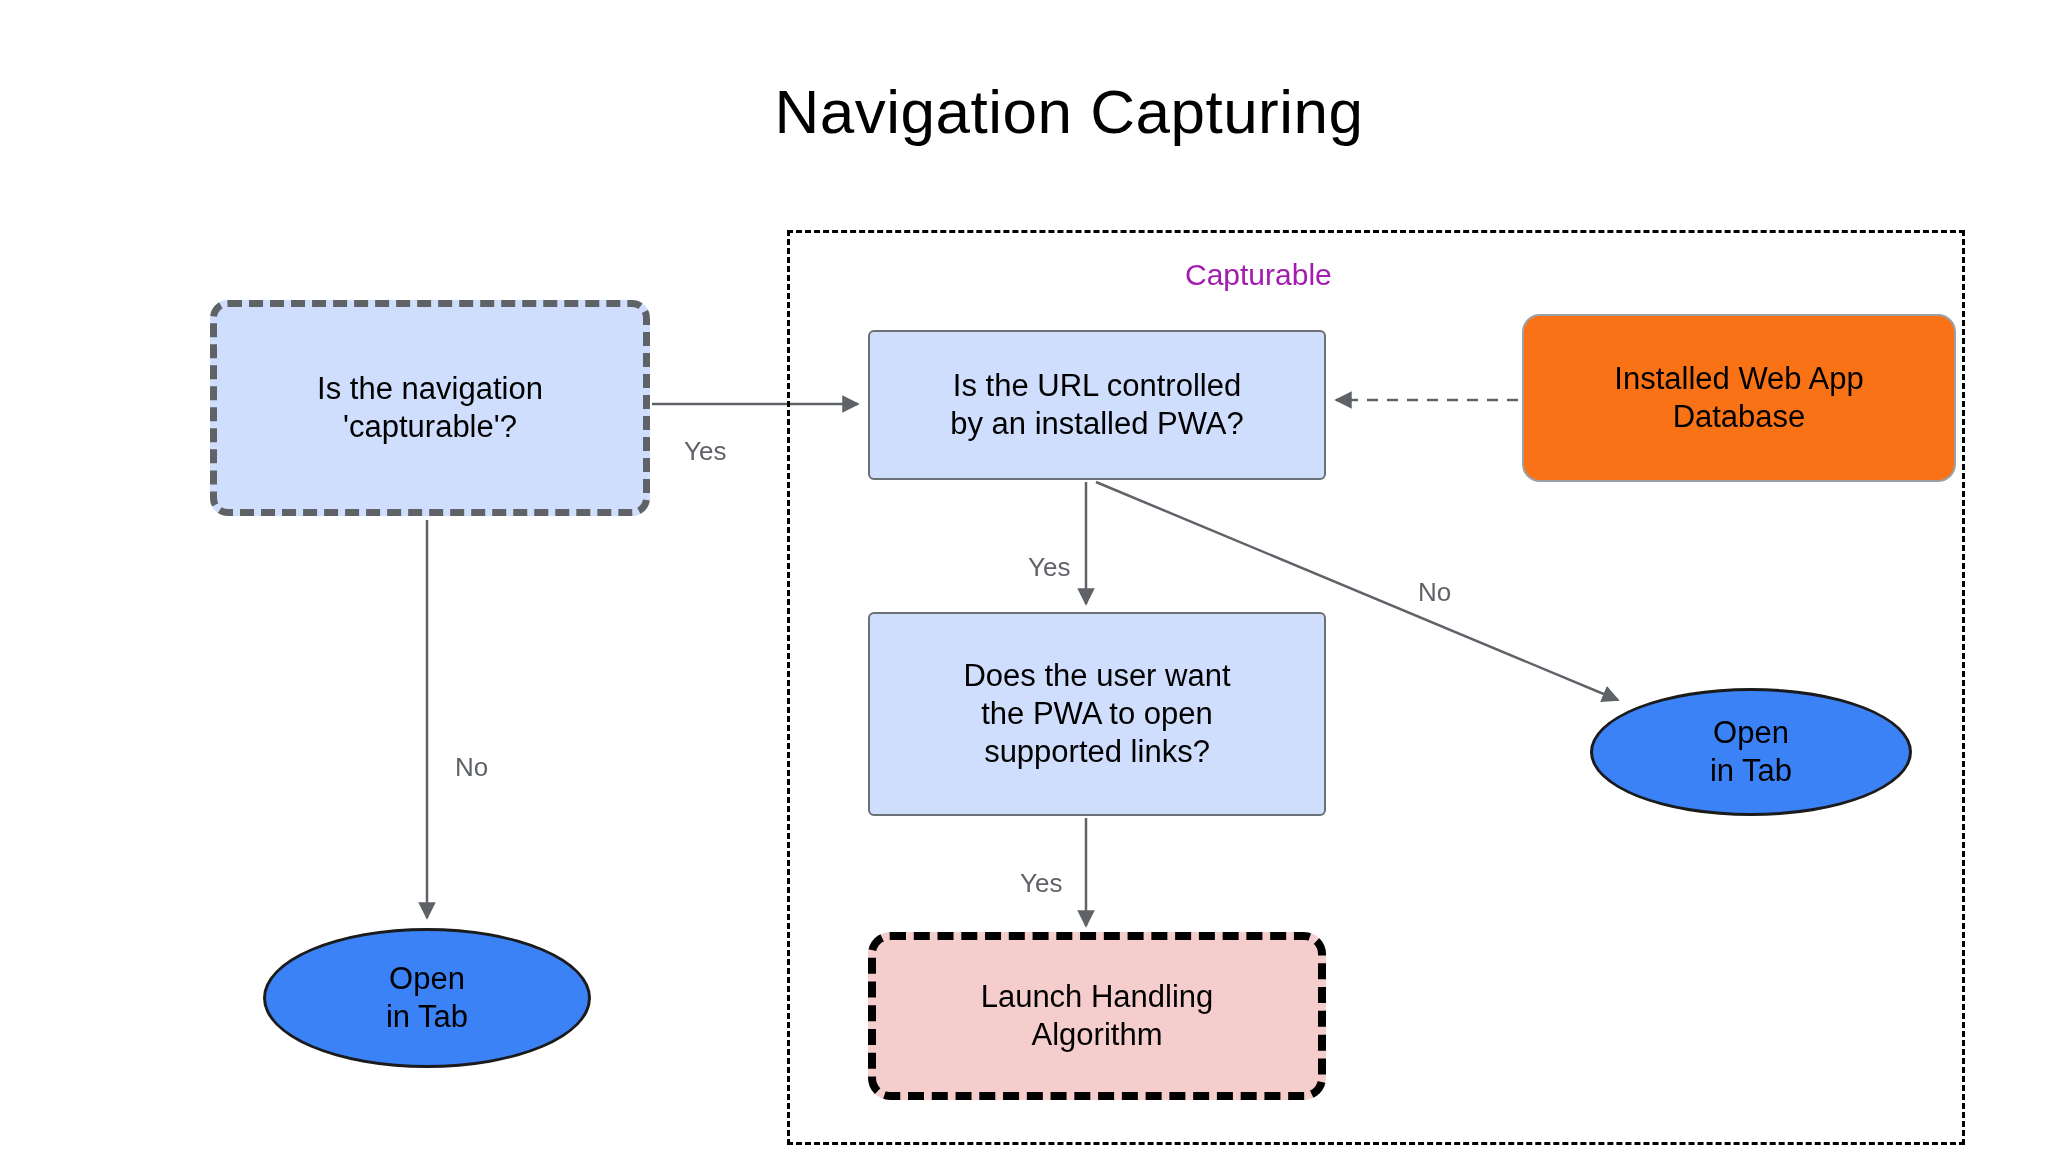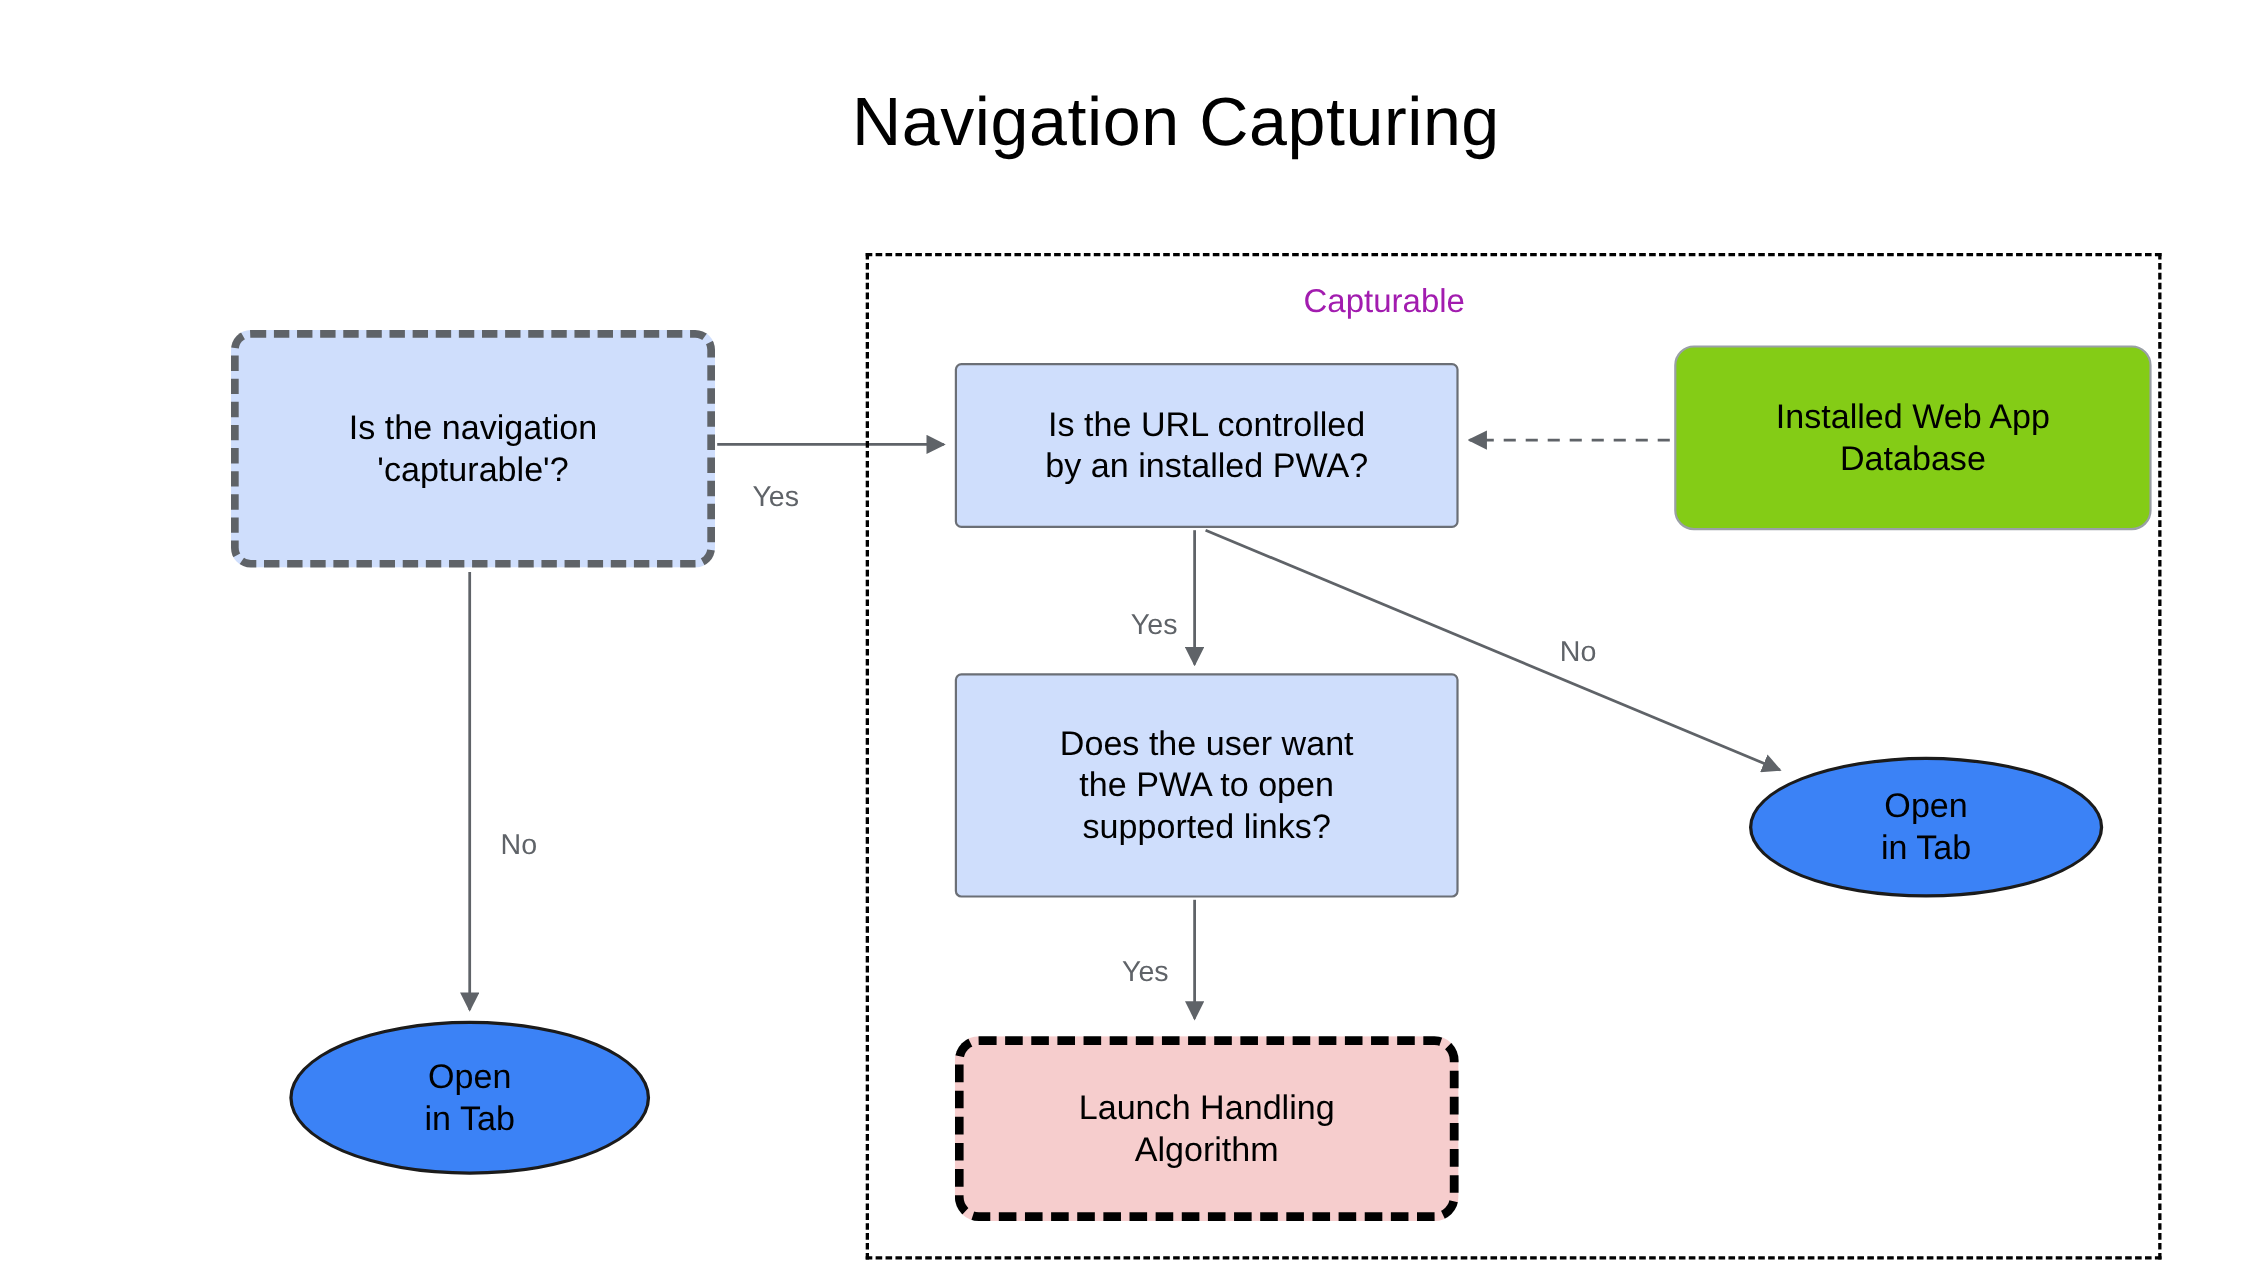--- a/index.html
+++ b/index.html
@@ -81,21 +81,21 @@
     border-radius: 6px;
   }
 
   .box-blue-dashed {
     background: #cfdefc;
     border: 7px dashed #5f6368;
     border-radius: 26px;
   }
 
   .box-gray {
-    background: #84cc16;
+    background: #f97316;
     border: 2px solid #9aa0a6;
     border-radius: 18px;
   }
 
   .box-pink-dashed {
     background: #f6cdcd;
     border: 8px dashed #000000;
     border-radius: 22px;
   }
 
@@ -112,21 +112,21 @@
   #node-is-url-controlled {
     left: 868px;  top: 330px;  width: 458px;  height: 150px;
   }
   #node-installed-web-app-database {
     left: 1522px; top: 314px;  width: 434px;  height: 168px;
   }
   #node-does-user-want-pwa {
     left: 868px;  top: 612px;  width: 458px;  height: 204px;
   }
   #node-launch-handling-algorithm {
-    left: 868px;  top: 932px;  width: 458px;  height: 168px; margin-top: 10px;
+    left: 868px;  top: 932px;  width: 458px;  height: 168px;
   }
   #node-open-in-tab-left {
     left: 263px;  top: 928px;  width: 328px;  height: 140px;
   }
   #node-open-in-tab-right {
     left: 1590px; top: 688px;  width: 322px;  height: 128px;
   }
 
   
   .edge-label {

